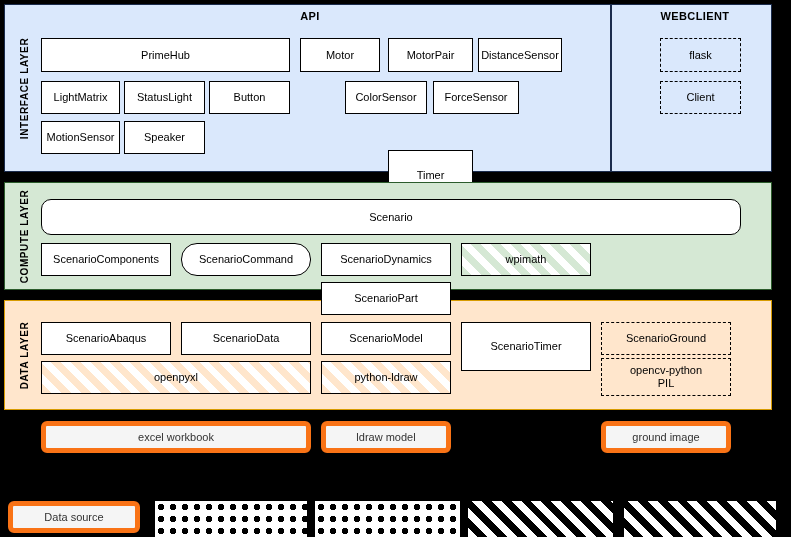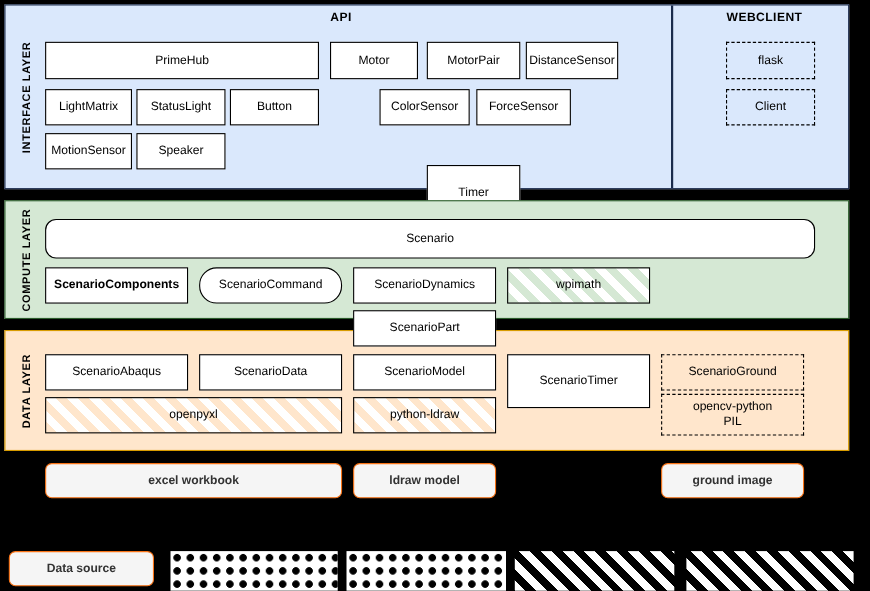--- a/index.html
+++ b/index.html
@@ -70,22 +70,22 @@
   .hatch-orange{
     background:repeating-linear-gradient(45deg,
       #ffe6cc 0px,#ffe6cc 7px,#ffffff 7px,#ffffff 14px);
   }
   .node .lbl{position:relative;z-index:2;}
 
   
   .artifact{
     position:absolute;box-sizing:border-box;
     display:flex;align-items:center;justify-content:center;
-    background:#f5f5f5;border:1px solid #f97316;border-radius:6px;
-    font-size:11px;color:#333333;font-weight:bold;
+    background:#f5f5f5;border:5px solid #f97316;border-radius:6px;
+    font-size:11px;color:#333333;
   }
 
   
   .legend-swatch{
     position:absolute;box-sizing:border-box;
     display:flex;align-items:center;justify-content:center;
     font-size:10px;color:#222;
   }
   .sw-dots{
     background-color:#ffffff;
@@ -165,21 +165,21 @@
 
   <div class="layer layer-compute">
     <div class="layer-caption">
       <span>COMPUTE LAYER</span>
     </div>
   </div>
 
   <div class="node" style="left:41px;top:199px;width:700px;height:36px;border-radius:10px;">
     <span class="lbl">Scenario</span>
   </div>
-  <div class="node" style="left:41px;top:243px;width:130px;height:33px;font-weight:bold;">
+  <div class="node" style="left:41px;top:243px;width:130px;height:33px;">
     <span class="lbl">ScenarioComponents</span>
   </div>
   <div class="node" style="left:181px;top:243px;width:130px;height:33px;border-radius:16px;">
     <span class="lbl">ScenarioCommand</span>
   </div>
   <div class="node" style="left:321px;top:243px;width:130px;height:33px;">
     <span class="lbl">ScenarioDynamics</span>
   </div>
   <div class="node hatch-green" style="left:461px;top:243px;width:130px;height:33px;">
     <span class="lbl">wpimath</span>

